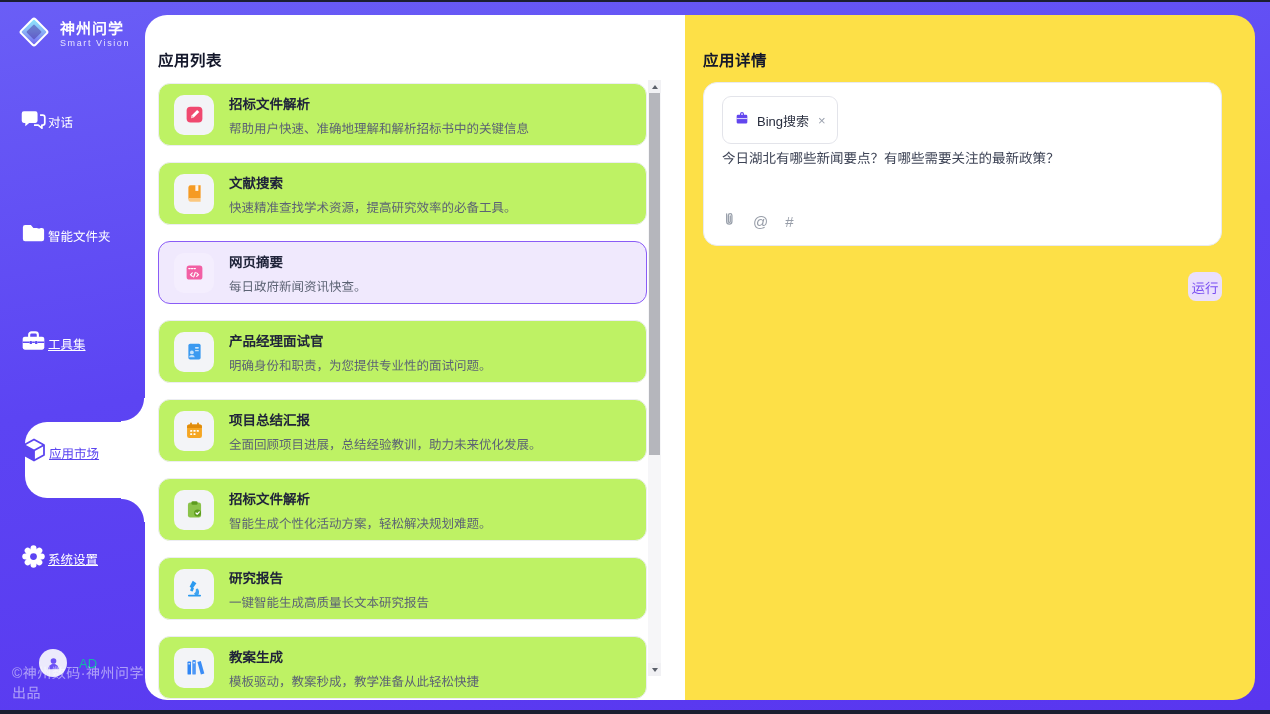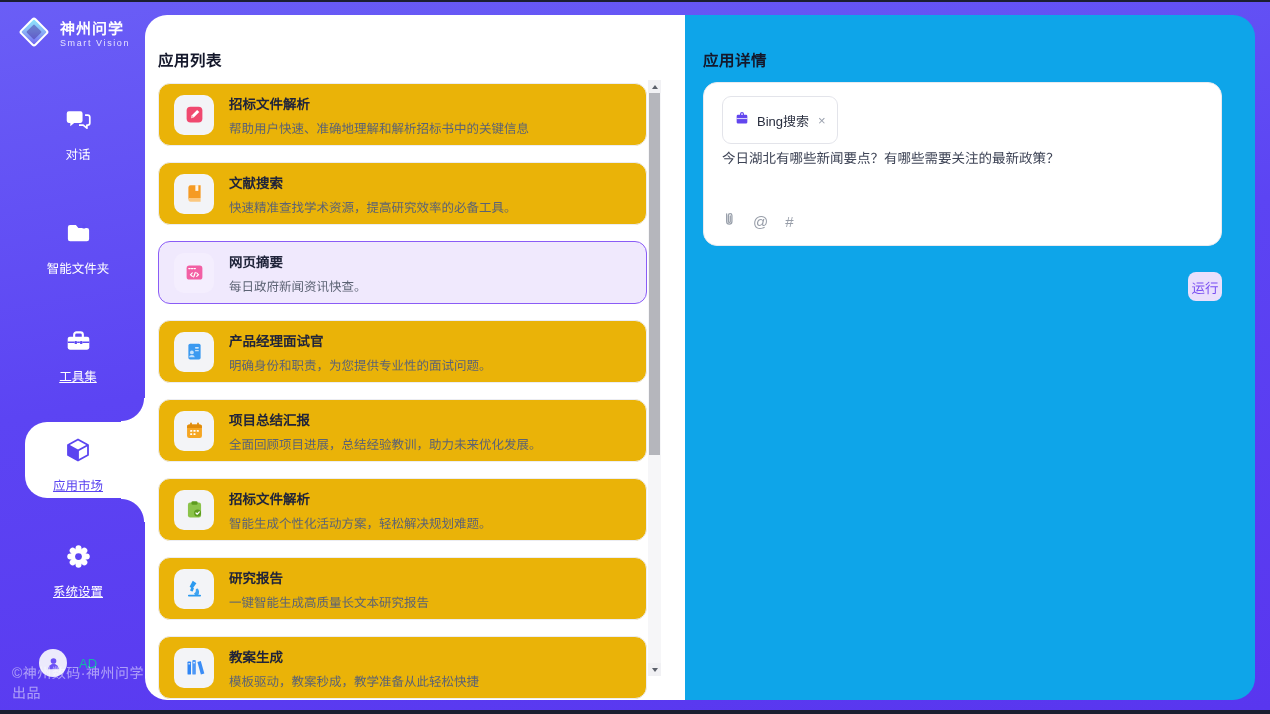--- a/index.html
+++ b/index.html
@@ -9,47 +9,47 @@
     font-family:"Liberation Sans","DejaVu Sans",sans-serif;
   }
   
   .purple-frame{position:absolute;left:0;top:2px;right:0;bottom:4px;
     background:linear-gradient(170deg,#6a5ef6 0%,#5c44f3 45%,#5936ef 100%);}
   
   .sidebar{position:absolute;left:0;top:2px;width:145px;bottom:4px;}
   .logo{position:absolute;left:16px;top:12px;display:flex;align-items:center;gap:8px;}
   .logo-name{color:#fff;font-size:15px;font-weight:700;letter-spacing:1px;line-height:1;}
   .logo-tagline{color:#e6e3ff;font-size:9px;letter-spacing:1.6px;margin-top:3px;line-height:1;}
-  .side-item{position:absolute;left:8px;width:140px;display:flex;flex-direction:column;
-    align-items:center;gap:7px;color:#fff;cursor:pointer;z-index:3;}
+  .side-item{position:absolute;left:20px;width:140px;display:flex;flex-direction:row;
+    align-items:center;gap:1px;color:#fff;cursor:pointer;z-index:3;}
   .side-item .label{font-size:12.5px;}
   .side-item.underline .label{text-decoration:underline;text-align:right;}
   .side-item.active{color:#5b45f0;}
   .si-0{top:104px}.si-1{top:218px}.si-2{top:326px}.si-3{top:434px}.si-4{top:541px}
   .notch{position:absolute;left:25px;top:420px;width:120px;height:76px;background:#fff;
     border-radius:22px 0 0 22px;z-index:2;}
   .fillet{position:absolute;left:121px;width:24px;height:24px;z-index:2;}
   .fillet.top{top:396px;background:radial-gradient(circle 24px at 0 0, rgba(0,0,0,0) 0 22.5px, #fff 23.5px);}
   .fillet.bottom{top:496px;background:radial-gradient(circle 24px at 0 100%, rgba(0,0,0,0) 0 22.5px, #fff 23.5px);}
   .user-row{position:absolute;left:39px;top:647px;display:flex;align-items:center;gap:12px;cursor:pointer;}
   .avatar{width:28px;height:28px;border-radius:50%;background:#eceafc;display:flex;
     align-items:center;justify-content:center;}
   .user-initials{color:#14b8a6;font-size:13px;}
   .copyright{position:absolute;left:12px;bottom:8px;font-size:14px;color:rgba(255,255,255,0.5);letter-spacing:0.5px;}
   
   .content{position:absolute;left:145px;top:15px;width:1110px;height:685px;border-radius:22px;
     overflow:hidden;display:flex;z-index:1;}
   .list-panel{width:540px;flex:none;background:#fff;position:relative;}
-  .detail-panel{flex:1;background:#0ea5e9;position:relative;}
+  .detail-panel{flex:1;background:#fde047;position:relative;}
   .panel-title{position:absolute;top:33px;font-size:15.5px;font-weight:700;color:#14182b;letter-spacing:0.5px;}
   .list-panel .panel-title{left:13px;}
   .detail-panel .panel-title{left:18px;}
   
   .card-list{position:absolute;left:13px;top:68px;width:489px;}
-  .card{box-sizing:border-box;height:63px;border:1px solid #ecedf2;border-radius:12px;background:#eab308;
+  .card{box-sizing:border-box;height:63px;border:1px solid #ecedf2;border-radius:12px;background:#bef264;
     display:flex;align-items:center;padding:0 15px;gap:15px;margin-bottom:16px;cursor:pointer;}
   .card.selected{background:#f0e9fd;border-color:#8a5cf6;}
   .icon-box{width:40px;height:40px;border-radius:10px;background:#f3f4f7;display:flex;
     align-items:center;justify-content:center;flex:none;}
   .card.selected .icon-box{background:#f4eefe;}
   .card-text{min-width:0;}
   .card-title{font-size:13.5px;font-weight:700;color:#20243a;margin-bottom:5px;}
   .card-desc{font-size:12.5px;color:#5c6374;white-space:nowrap;}
   
   .scrollbar{position:absolute;left:503px;top:65px;width:13px;height:596px;background:#f6f6f8;}

